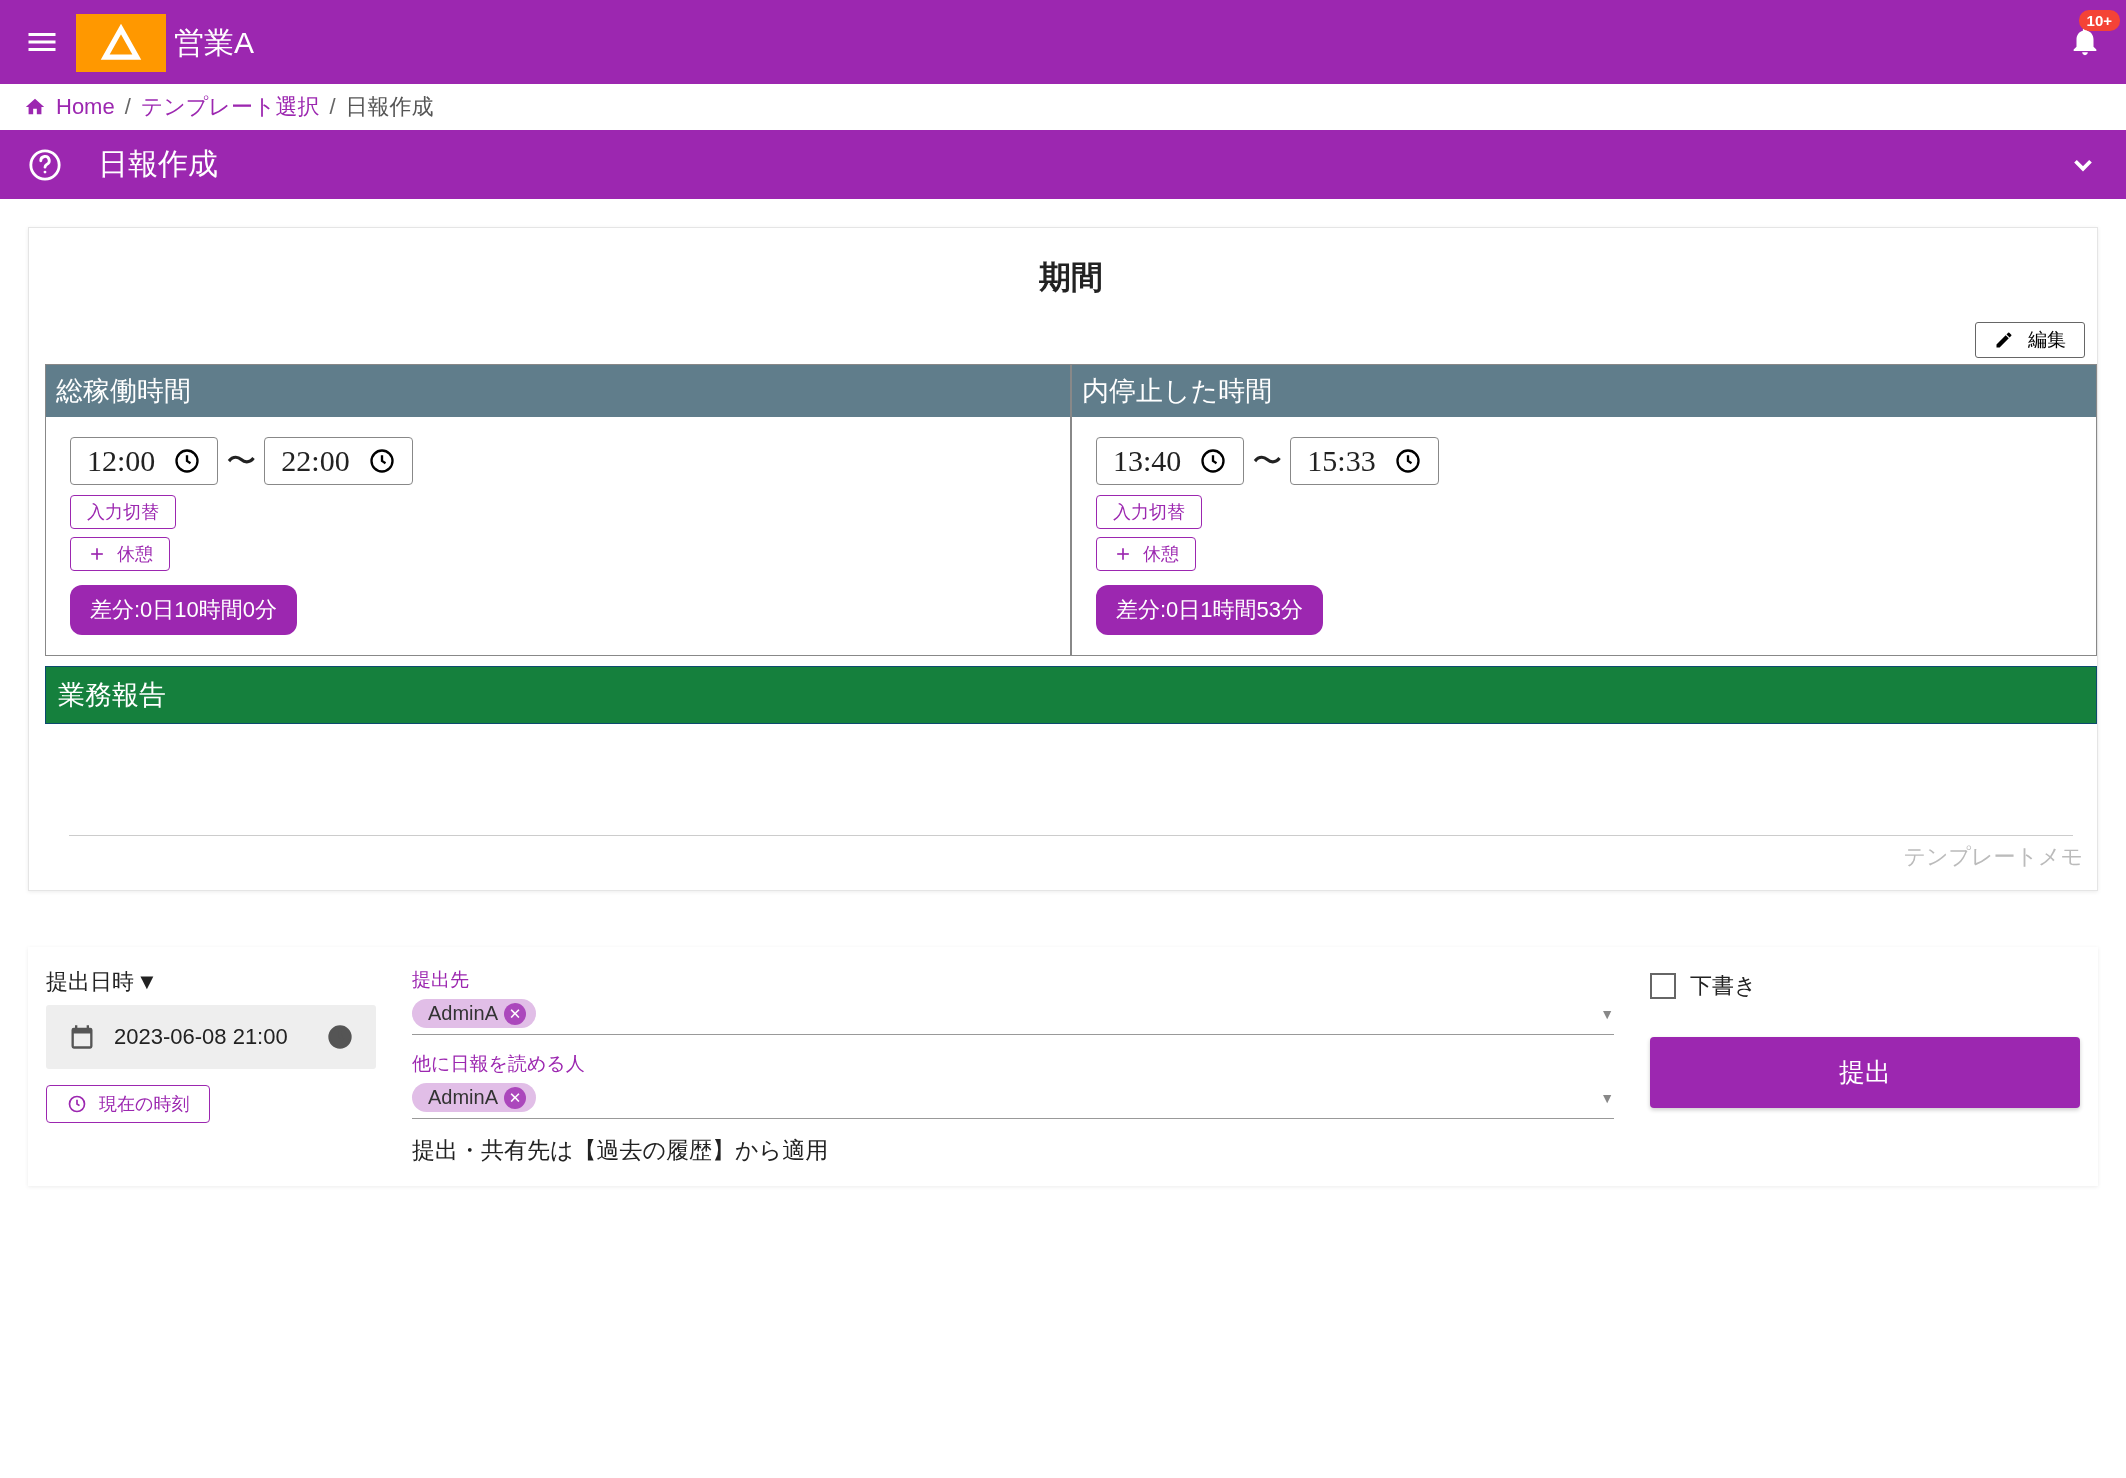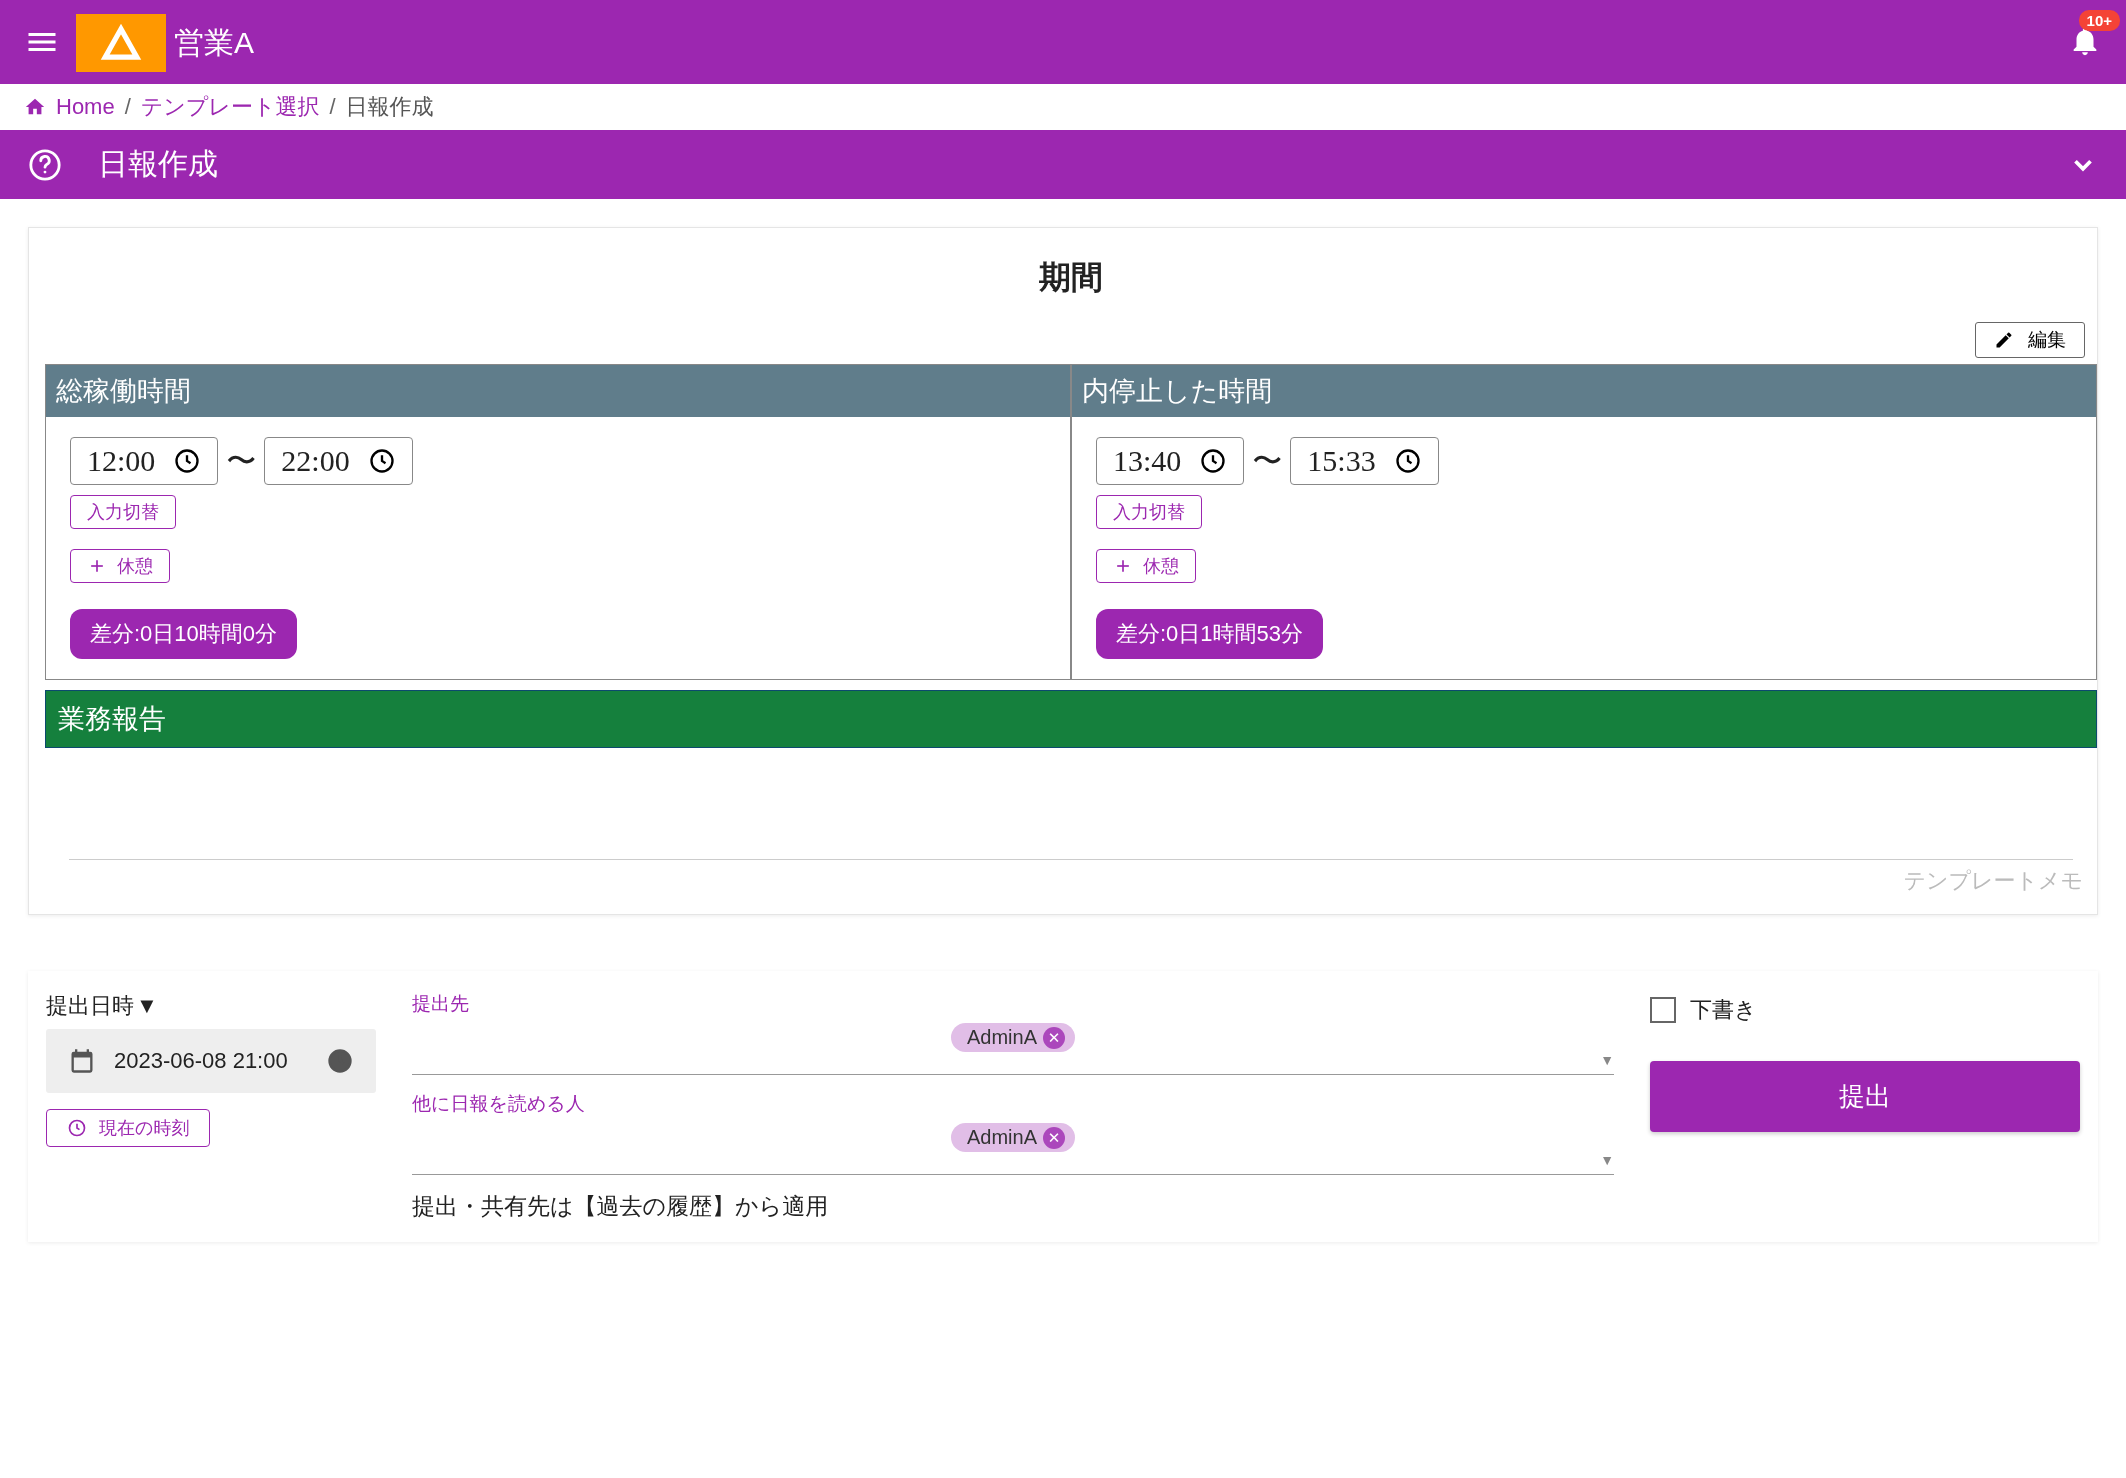--- a/index.html
+++ b/index.html
@@ -29,38 +29,38 @@
 .edit-btn { border: 1px solid #666; background: #fff; padding: 4px 18px; font-size: 19px; display: inline-flex; align-items: center; gap: 14px; cursor: pointer; border-radius: 3px; }
 .edit-btn svg { width: 20px; height: 20px; }
 .two-cols { display: flex; }
 .col { flex: 1; border: 1px solid #888; margin: 0; }
 .col-header { background: #607d8b; color: #fff; font-size: 27px; font-weight: 500; padding: 8px 10px; }
 .col-body { padding: 20px 24px; }
 .time-row { display: flex; align-items: center; gap: 8px; margin-bottom: 10px; font-family: Liberation Serif, serif; }
 .time-box { border: 1px solid #888; border-radius: 4px; padding: 6px 16px; display: inline-flex; align-items: center; gap: 18px; font-size: 30px; }
 .time-box svg { width: 28px; height: 28px; }
 .tilde { font-size: 30px; }
-.small-btn { border: 1px solid #9c27b0; color: #9c27b0; background: #fff; padding: 4px 16px; font-size: 18px; border-radius: 4px; cursor: pointer; display: inline-flex; align-items: center; gap: 10px; margin-bottom: 20px; }
+.small-btn { border: 1px solid #9c27b0; color: #9c27b0; background: #fff; padding: 4px 16px; font-size: 18px; border-radius: 4px; cursor: pointer; display: inline-flex; align-items: center; gap: 10px; margin-bottom: 8px; }
 .small-btn svg { width: 20px; height: 20px; fill: #9c27b0; }
 .diff-badge { background: #9c27b0; color: #fff; padding: 10px 20px; font-size: 22px; border-radius: 12px; display: inline-block; margin-top: 6px; }
 .report-header-row { margin-top: 10px; }
 .report-header { background: #15803d; color: #fff; font-size: 27px; font-weight: 400; padding: 10px 12px; border: 1px solid #0c4a6e; }
 .report-body { min-height: 100px; border-bottom: 1px solid #ccc; margin: 12px 24px 0 24px; }
 .template-memo { text-align: right; color: #bbb; font-size: 22px; padding: 6px 14px 0 0; }
 .submit-card { background: #fff; box-shadow: 0 1px 4px rgba(0,0,0,0.08); padding: 20px 18px; display: flex; gap: 36px; }
 .submit-left { width: 330px; }
 .submit-label-row { font-size: 22px; font-weight: 500; margin-bottom: 8px; display: flex; align-items: center; gap: 2px; }
 .dt-box { background: #eee; padding: 18px 22px; display: flex; align-items: center; gap: 18px; font-size: 22px; border-radius: 3px; }
 .dt-box svg { width: 28px; height: 28px; fill: #555; }
 .dt-box .clock-r { margin-left: auto; }
 .now-btn { border: 1px solid #9c27b0; color: #9c27b0; background: #fff; padding: 6px 20px; font-size: 18px; border-radius: 4px; cursor: pointer; display: inline-flex; align-items: center; gap: 12px; margin-top: 16px; }
 .now-btn svg { width: 20px; height: 20px; stroke: #9c27b0; fill: none; stroke-width: 2; }
 .submit-mid { flex: 1; }
 .field-label { color: #9c27b0; font-size: 19px; margin-bottom: 2px; }
-.select-line { border-bottom: 1px solid #999; padding: 4px 0 6px 0; display: flex; align-items: center; margin-bottom: 16px; position: relative; flex-direction: column; }
+.select-line { border-bottom: 1px solid #999; padding: 4px 0 6px 0; display: flex; align-items: center; margin-bottom: 16px; position: relative; }
 .chip { background: #e1bee7; color: #333; padding: 3px 10px 3px 16px; border-radius: 16px; font-size: 20px; display: inline-flex; align-items: center; gap: 6px; }
 .chip .x { width: 22px; height: 22px; background: #ab47bc; color: #fff; border-radius: 50%; display: inline-flex; align-items: center; justify-content: center; font-size: 15px; cursor: pointer; }
 .dd-arrow { margin-left: auto; color: #888; font-size: 14px; }
 .history-note { font-size: 23px; margin-top: 10px; }
 .submit-right { width: 430px; }
 .draft-row { display: flex; align-items: center; gap: 14px; font-size: 22px; margin-bottom: 36px; margin-top: 4px;}
 .draft-row .cb { width: 26px; height: 26px; border: 2px solid #666; }
 .submit-btn { width: 100%; background: #9c27b0; color: #fff; border: none; padding: 18px 0; font-size: 26px; border-radius: 4px; cursor: pointer; box-shadow: 0 2px 4px rgba(0,0,0,0.2); }
 .tri-down { display:inline-block; }
 </style>

